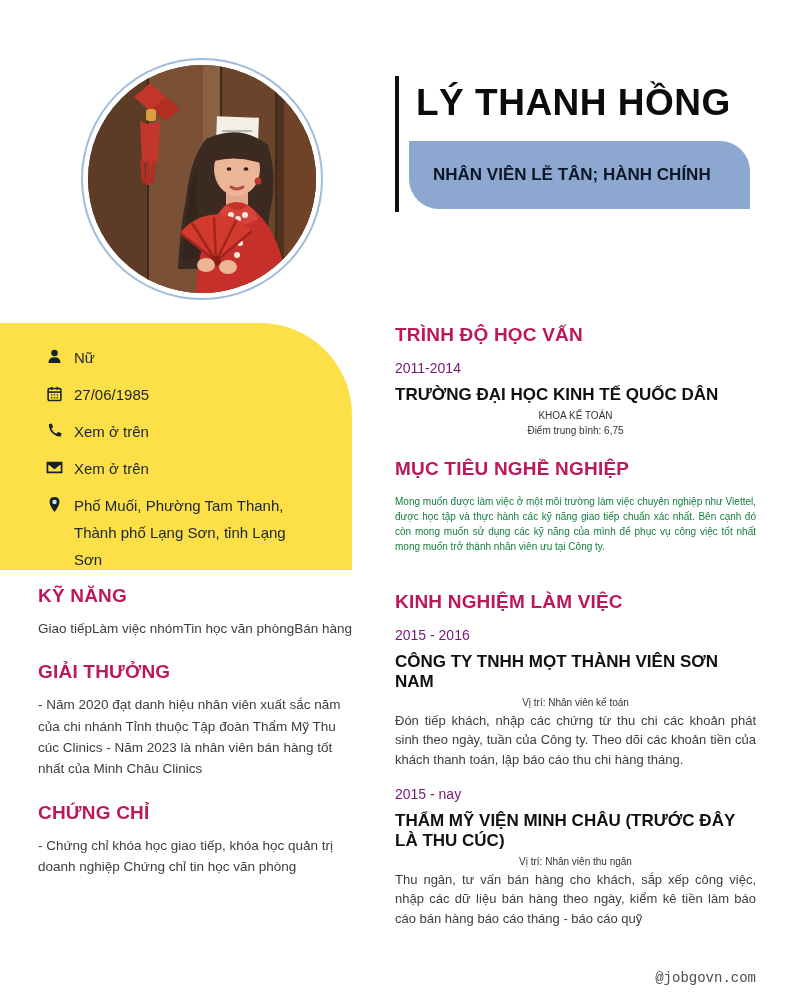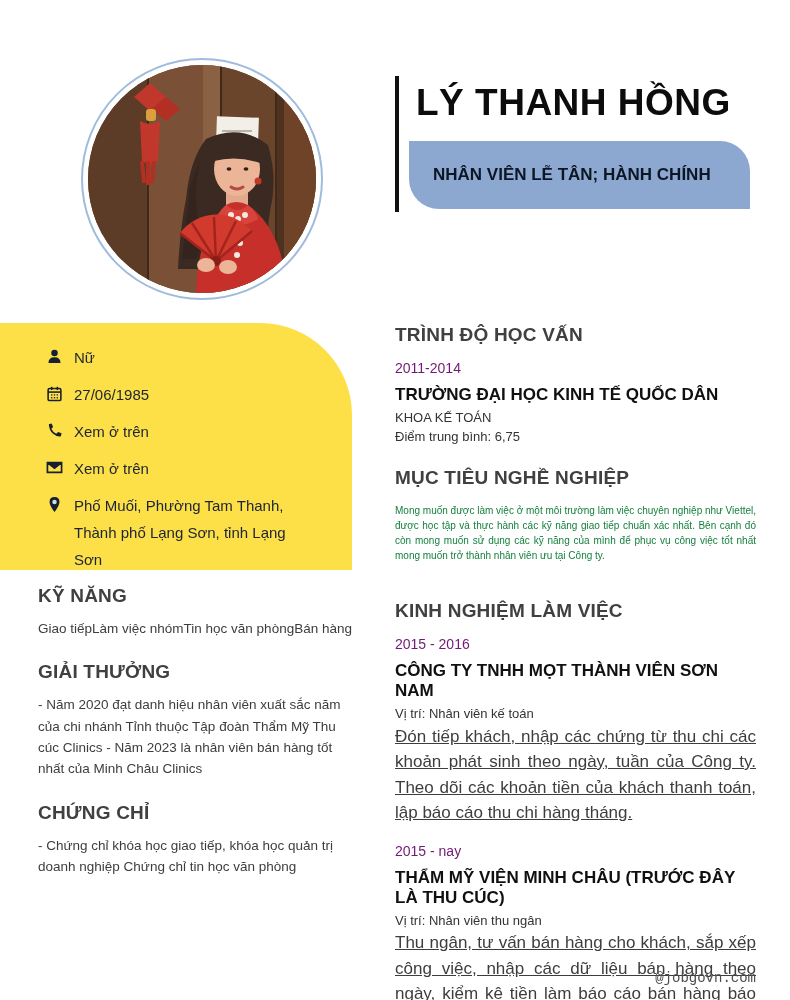--- a/index.html
+++ b/index.html
@@ -95,21 +95,21 @@
 
   
   .left-col {
     position: absolute;
     left: 38px; top: 585px;
     width: 320px;
   }
   .section-h {
     font-size: 19px;
     font-weight: 700;
-    color: #404040;
+    color: #be185d;
     letter-spacing: 0.2px;
     margin-bottom: 11px;
   }
   .left-col .sec { margin-bottom: 22px; }
   .left-col .sec-body {
     font-size: 13.5px;
     color: #3d3d3d;
     line-height: 1.58;
   }
 
@@ -125,30 +125,30 @@
     color: #701a75;
     margin-bottom: 9px;
   }
   .edu-school, .job-company {
     font-size: 17px;
     font-weight: 700;
     color: #101010;
     margin-bottom: 4px;
   }
   .edu-faculty, .edu-gpa, .job-position {
-    font-size: 13px;
+    font-size: 10px;
     color: #333;
     line-height: 1.45;
+    text-align: center;
   }
   .job-desc {
-    font-size: 17px;
+    font-size: 13px;
     color: #3d3d3d;
     line-height: 1.5;
     text-align: justify;
-    text-decoration: underline;
   }
   .objective-body {
     font-size: 10px;
     color: #15803d;
     line-height: 1.5;
     text-align: justify;
   }
   .sec-education { margin-bottom: 20px; }
   .sec-objective { margin-bottom: 37px; }
   .job-block { margin-bottom: 17px; }

